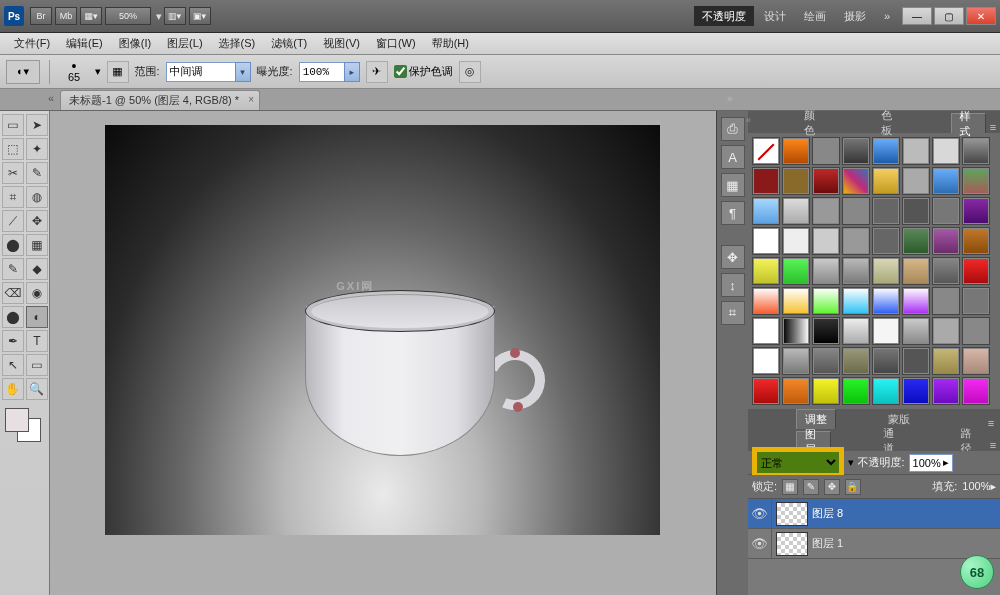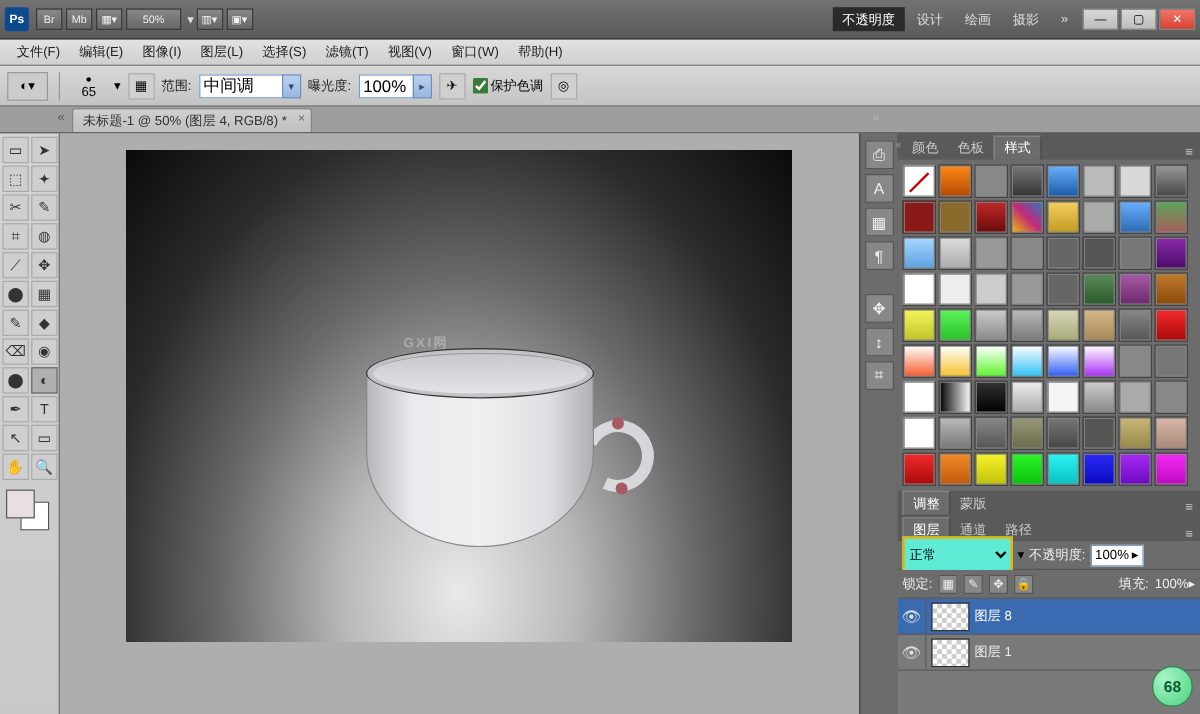--- a/index.html
+++ b/index.html
@@ -19,21 +19,21 @@
 .menu-bar { height: 22px; background: linear-gradient(#e2e2e2,#cfcfcf); display: flex; align-items: center; padding: 0 6px; border-bottom: 1px solid #888; }
 .menu-bar .menu-item { padding: 0 8px; color: #222; cursor: default; }
 
 
 .options-bar { height: 34px; background: linear-gradient(#d8d8d8,#c4c4c4); display: flex; align-items: center; padding: 0 6px; border-bottom: 1px solid #888; gap: 6px; }
 .options-bar .tool-preset { width: 34px; height: 24px; background: #ccc; border: 1px solid #999; display:flex; align-items:center; justify-content:center; }
 .options-bar .brush-preview { width: 30px; height: 30px; display:flex; flex-direction:column; align-items:center; justify-content:center; font-size:9px; }
 .options-bar .brush-preview .dot { font-size: 14px; line-height: 10px; }
 .options-bar .sep { width: 1px; height: 24px; background: #999; margin: 0 3px; }
 .options-bar label { color: #222; }
-.options-bar select, .options-bar input[type=text] { height: 20px; border: 1px solid #7a9ac9; background: #fff; padding: 0 3px; font-size: 14px; }
+.options-bar select, .options-bar input[type=text] { height: 20px; border: 1px solid #7a9ac9; background: #fff; padding: 0 3px; font-size: 11px; font-family: Liberation Mono, monospace; }
 .options-bar .dd-arrow { width: 16px; height: 20px; background: linear-gradient(#bcd0ee,#97b7e0); border: 1px solid #6b8dc0; display:flex; align-items:center; justify-content:center; font-size:9px; color:#2a4a7a; margin-left:-1px;}
 .options-bar .icon-btn { width: 22px; height: 22px; border: 1px solid #aaa; background: #d0d0d0; display:flex; align-items:center; justify-content:center; }
 .options-bar .chk { display:flex; align-items:center; gap:2px; }
 .options-bar .chk input { accent-color: #3a7a3a; }
 
 
 .doc-tabs { height: 22px; background: #9e9e9e; display: flex; align-items: flex-end; padding-left: 60px; border-bottom: 1px solid #666; position: relative; }
 .doc-tabs::before { content:"«"; position:absolute; left: 48px; top: 3px; color:#555; font-size:11px; }
 .doc-tab { height: 20px; background: linear-gradient(#d0d0d0,#c0c0c0); border: 1px solid #888; border-bottom: none; padding: 0 20px 0 8px; display: flex; align-items: center; color: #333; position: relative; border-radius: 3px 3px 0 0; }
 .doc-tab .x { position: absolute; right: 5px; top: 3px; font-size: 10px; color: #666; }
@@ -66,38 +66,38 @@
 
 .dock-strip { width: 32px; background: #6c6c6c; border-left: 1px solid #444; display: flex; flex-direction: column; align-items: center; padding-top: 6px; gap: 4px; position:relative;}
 .dock-strip::before { content:"»"; position:absolute; top:-18px; left:10px; color:#bbb; font-size:10px; }
 .dock-strip .dock-icon { width: 24px; height: 24px; background: #888; border: 1px solid #555; display:flex; align-items:center; justify-content:center; color:#eee; font-size:13px; }
 .dock-sep { height: 12px; }
 
 
 .panels { width: 252px; background: #6c6c6c; display: flex; flex-direction: column; }
 .panel-tabs { height: 22px; background: #5a5a5a; display: flex; align-items: flex-end; padding-left: 4px; position:relative;}
 .panel-tabs::before { content:"«"; position:absolute; left:-2px; top:4px; color:#999; font-size:9px;}
-.panel-tab { height: 20px; padding: 0 8px; color: #ccc; display:flex; align-items:center; }
+.panel-tab { height: 20px; padding: 0 8px; color: #ccc; display:flex; align-items:center;margin-left:44px; }
 .panel-tab.active { background: #6c6c6c; color: #fff; border-top:1px solid #888; border-left:1px solid #888; border-right:1px solid #444;}
 .panel-menu { margin-left:auto; width:18px; color:#ccc; text-align:center; }
 
 
 .styles-panel { flex: 0 0 auto; background: #6c6c6c; padding: 4px; }
 .styles-grid { display: grid; grid-template-columns: repeat(8, 28px); grid-auto-rows: 28px; gap: 2px; background:#6c6c6c; }
 .style-sw { width: 28px; height: 28px; border: 1px solid #444; box-shadow: inset 0 0 0 1px #888; }
 .style-none { background: #fff; position:relative; }
 .style-none::after { content:""; position:absolute; left:2px; right:2px; top:50%; border-top:2px solid #c00; transform: rotate(-45deg); }
 
 
 .adjust-tabs { height: 20px; background: #5a5a5a; display:flex; align-items:flex-end; padding-left:4px; }
 
 
 .layers-panel { flex: 1; background: #6c6c6c; display:flex; flex-direction:column; }
 .layers-opts { height: 24px; background: #6c6c6c; display:flex; align-items:center; padding: 0 4px; gap:4px; border-bottom:1px solid #555; }
-.layers-opts select { height: 31px; border:2px solid #eab308; background:#5eead4; flex: 0 0 92px; font-size:11px; }
+.layers-opts select { height: 31px; border:5px solid #eab308; background:#4d7c0f; flex: 0 0 92px; font-size:11px; }
 .layers-opts .lbl { color:#eee; font-size:11px; }
 .layers-opts .pct { width: 44px; height:18px; background:#fff; border:1px solid #7a9ac9; display:flex; align-items:center; padding:0 3px; font-size:11px; }
 .layers-lock { height: 24px; background:#6c6c6c; display:flex; align-items:center; padding:0 4px; gap:5px; border-bottom:1px solid #555; color:#eee; }
 .layers-lock .lock-icon { width:16px; height:16px; background:#888; border:1px solid #555; display:flex; align-items:center; justify-content:center; font-size:10px;}
 .layer-list { flex:1; background:#7a7a7a; overflow:hidden; }
 .layer-row { height: 30px; display:flex; align-items:center; border-bottom:1px solid #5a5a5a; }
 .layer-row.selected { background: #3a6ab0; color:#fff; }
 .layer-row .eye { width: 24px; height:100%; display:flex; align-items:center; justify-content:center; border-right:1px solid #5a5a5a; color:#ddd; font-size:13px;}
 .layer-row .thumb { width: 32px; height: 24px; margin: 0 4px; background: repeating-conic-gradient(#ccc 0 25%, #fff 0 50%) 0 0/8px 8px; border:1px solid #333; }
 .layer-row .name { color:#eee; }

